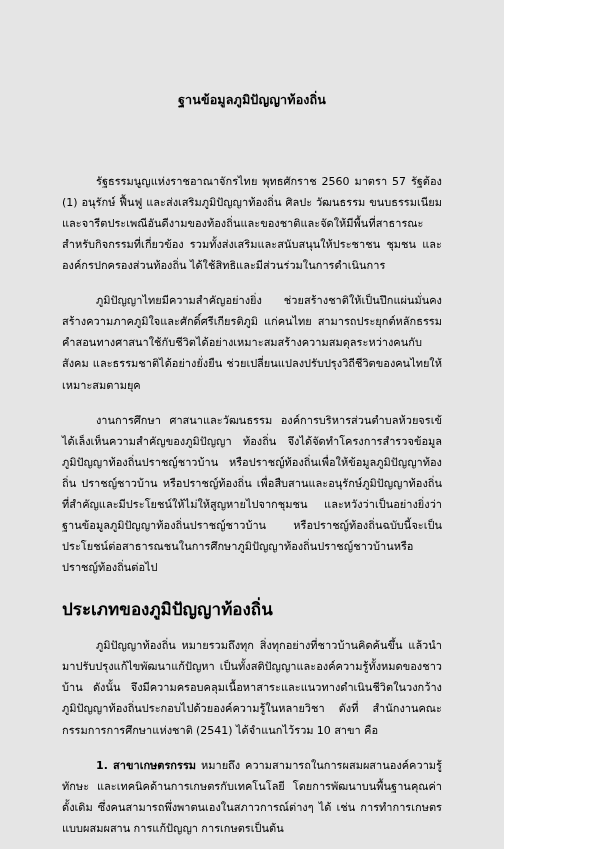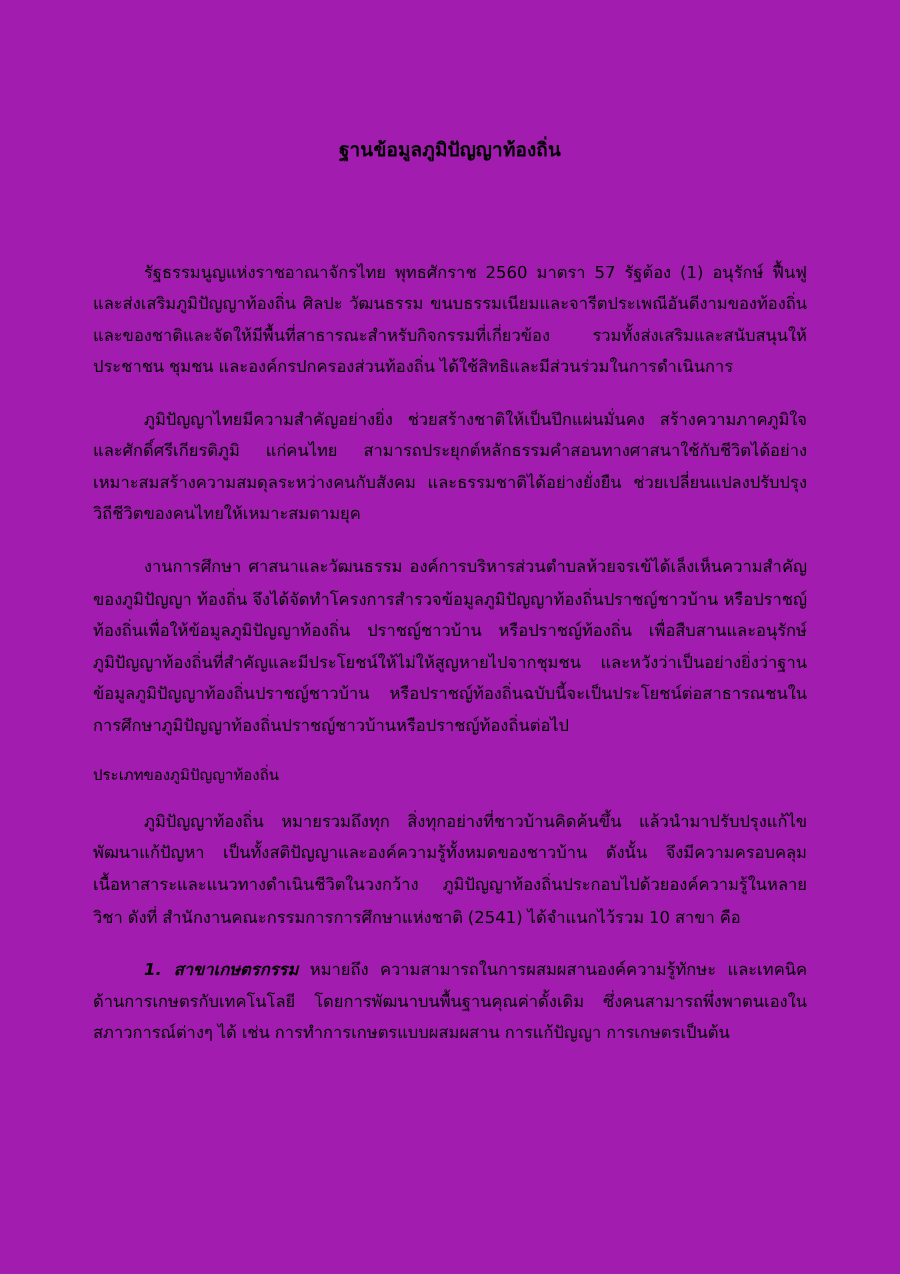--- a/index.html
+++ b/index.html
@@ -8,25 +8,25 @@
     background: #ffffff;
   }
   body {
     width: 600px;
     height: 849px;
     font-family: "DejaVu Sans", sans-serif;
     color: #000000;
     overflow: hidden;
   }
   .page {
-    width: 600px;
+    width: 504px;
     height: 849px;
     box-sizing: border-box;
     padding: 88px 62px 60px 62px;
-    background: #a21caf;
+    background: #e5e5e5;
     position: relative;
   }
   .title-block {
     text-align: center;
     margin-bottom: 58px;
   }
   .title-line {
     font-size: 12.6px;
     font-weight: bold;
     line-height: 1.95;
@@ -38,30 +38,29 @@
     text-align: justify;
     text-justify: inter-word;
     margin: 0 0 14px 0;
     text-indent: 34px;
     word-spacing: -0.2px;
   }
   p.body-para:last-child {
     margin-bottom: 0;
   }
   .section-head {
-    font-size: 10px;
-    font-weight: normal;
+    font-size: 17px;
+    font-weight: bold;
     line-height: 1.92;
     margin: 1px 0 10px 0;
     text-indent: 0;
     text-align: left;
   }
   .lead-bold {
     font-weight: bold;
-    font-style: italic;
   }
 </style>
 </head>
 <body>
 
 <div class="page">
 
   <div class="title-block">
     <div class="title-line">ฐานข้อมูลภูมิปัญญาท้องถิ่น</div>
   </div>

